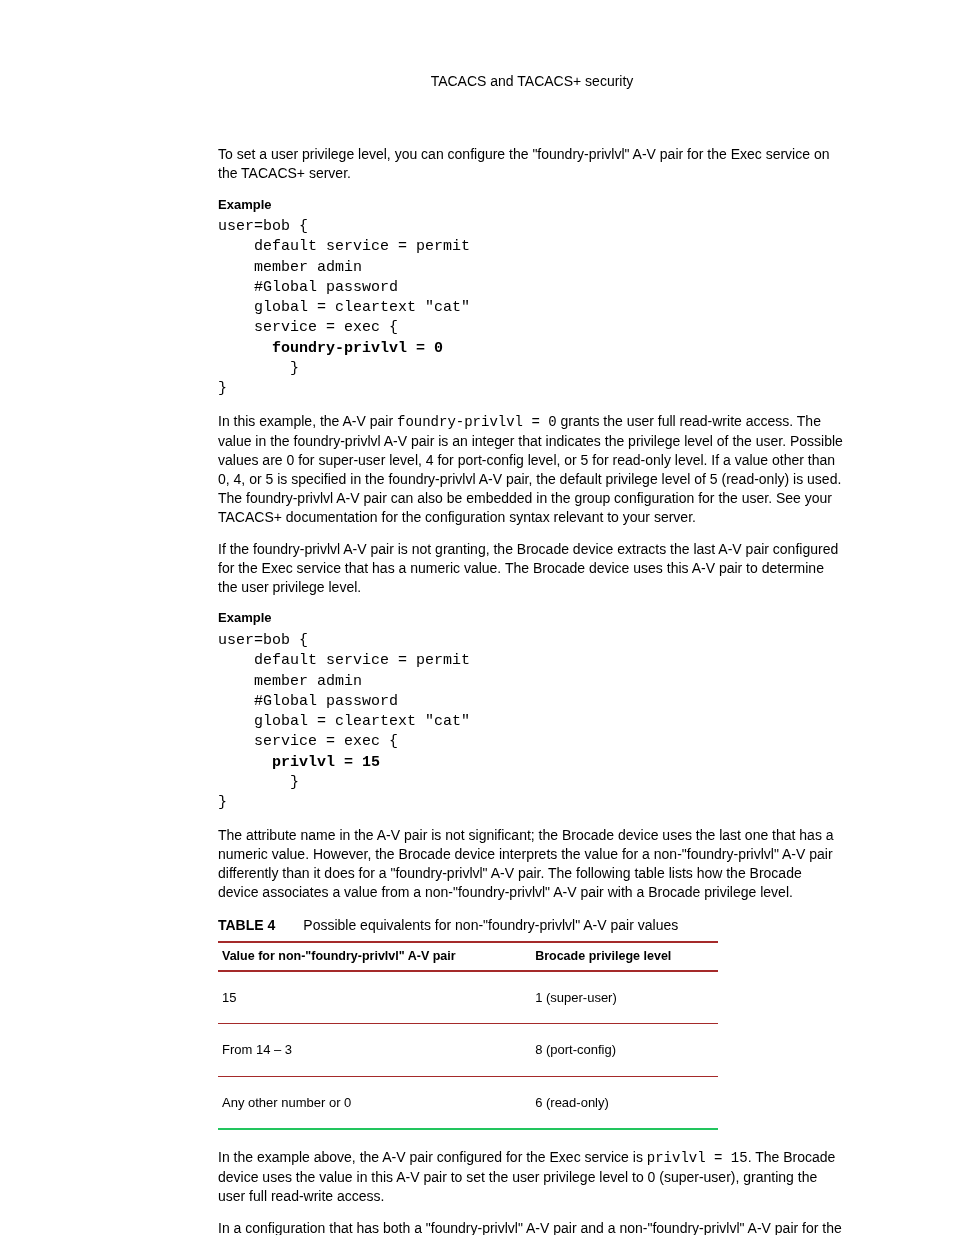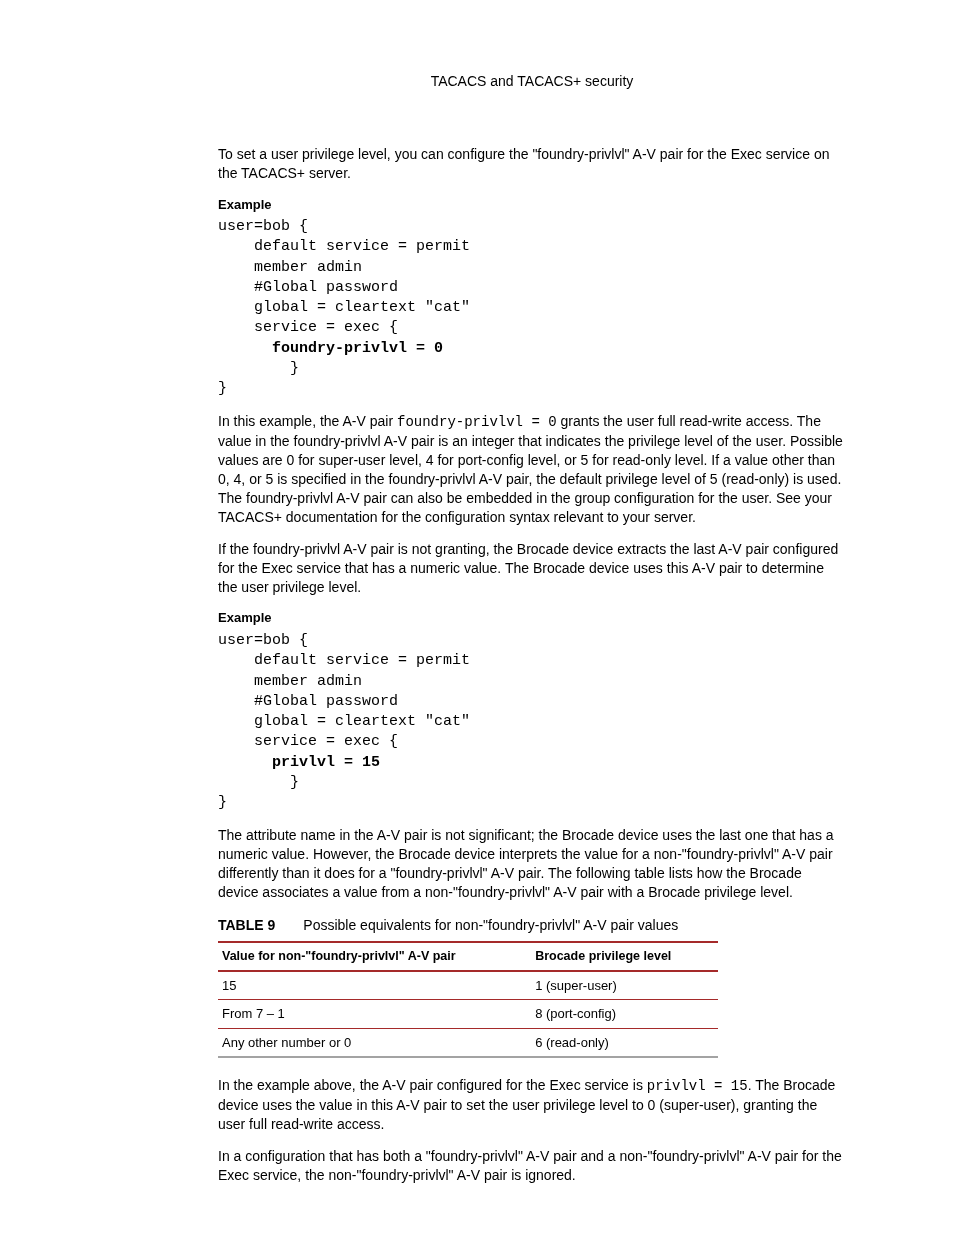--- a/index.html
+++ b/index.html
@@ -47,25 +47,25 @@
     th {
       text-align: left;
       font-weight: bold;
       padding: 5px 4px;
       border-top: 2px solid #a52a2a;
       border-bottom: 2px solid #a52a2a;
       font-family: Arial, Helvetica, sans-serif;
       font-size: 12.5px;
     }
     td {
-      padding: 5px 4px;
+      padding: 17px 4px;
       border-bottom: 1px solid #a52a2a;
       font-size: 13px;
     }
-    tr.lastrow td { border-bottom: 2px solid #a3a3a3; }
+    tr.lastrow td { border-bottom: 2px solid #22c55e; }
   </style>
 </head>
 <body>
 
 <div class="header">TACACS and TACACS+ security</div>
 
 <p>To set a user privilege level, you can configure the "foundry-privlvl" A-V pair for the Exec service on the TACACS+ server.</p>
 
 <div class="example-label">Example</div>
 <pre><span>user=bob {</span>
@@ -88,35 +88,35 @@
 <span>    member admin</span>
 <span>    #Global password</span>
 <span>    global = cleartext "cat"</span>
 <span>    service = exec {</span>
 <b>      privlvl = 15</b>
 <span>        }</span>
 <span>}</span></pre>
 
 <p>The attribute name in the A-V pair is not significant; the Brocade device uses the last one that has a numeric value. However, the Brocade device interprets the value for a non-"foundry-privlvl" A-V pair differently than it does for a "foundry-privlvl" A-V pair. The following table lists how the Brocade device associates a value from a non-"foundry-privlvl" A-V pair with a Brocade privilege level.</p>
 
-<div class="table-title"><b>TABLE 9</b><span>Possible equivalents for non-"foundry-privlvl" A-V pair values</span></div>
+<div class="table-title"><b>TABLE 4</b><span>Possible equivalents for non-"foundry-privlvl" A-V pair values</span></div>
 <table>
   <thead>
     <tr>
       <th>Value for non-"foundry-privlvl" A-V pair</th>
       <th>Brocade privilege level</th>
     </tr>
   </thead>
   <tbody>
     <tr>
       <td>15</td>
       <td>1 (super-user)</td>
     </tr>
     <tr>
-      <td>From 7 – 1</td>
+      <td>From 14 – 3</td>
       <td>8 (port-config)</td>
     </tr>
     <tr class="lastrow">
       <td>Any other number or 0</td>
       <td>6 (read-only)</td>
     </tr>
   </tbody>
 </table>
 
 <p><span>In the example above, the A-V pair configured for the Exec service is </span><span class="inline-mono">privlvl = 15</span><span>. The Brocade device uses the value in this A-V pair to set the user privilege level to 0 (super-user), granting the user full read-write access.</span></p>

